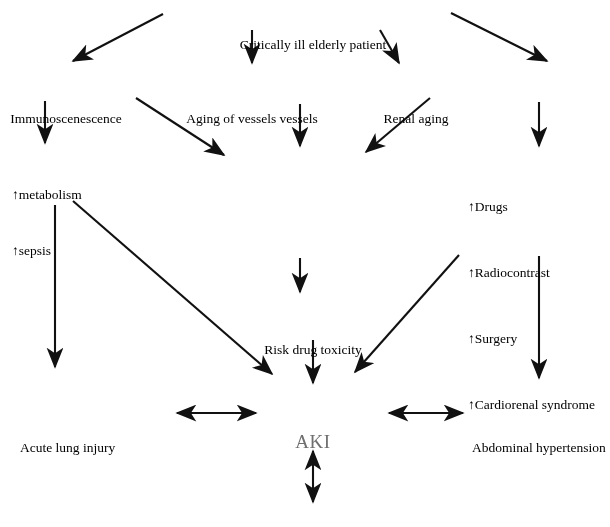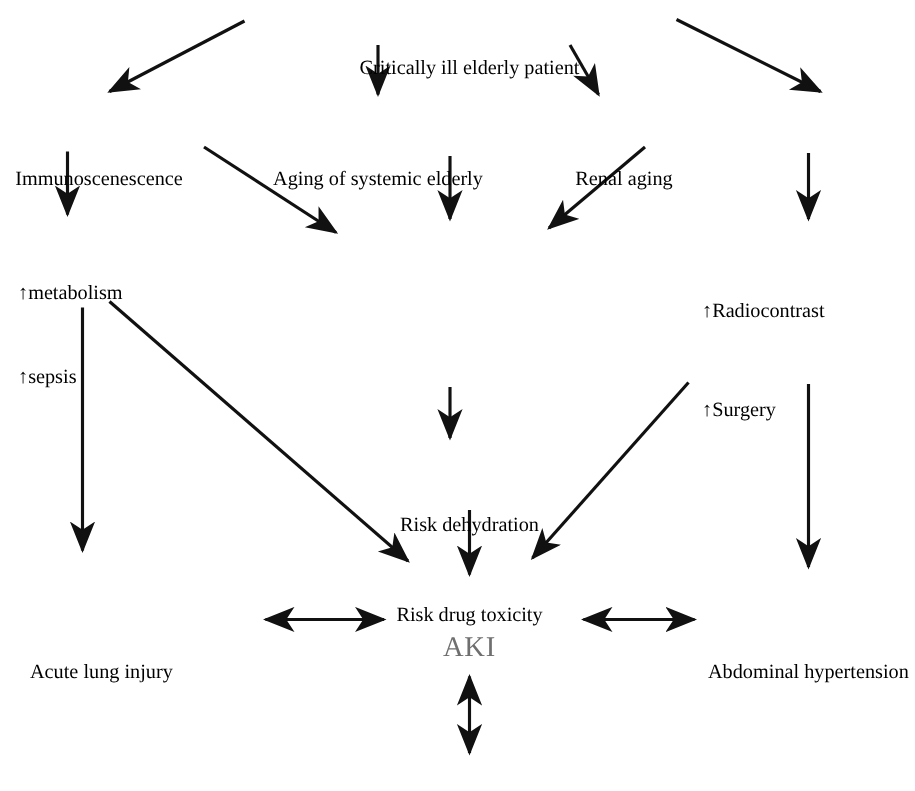--- a/index.html
+++ b/index.html
@@ -96,49 +96,50 @@
 
   <div class="node center" style="left:313px; top:2px;">
     <span class="node-line">Critically ill elderly patient</span>
   </div>
 
   <div class="node center" style="left:66px; top:76px;">
     <span class="node-line">Immunoscenescence</span>
   </div>
 
   <div class="node center" style="left:252px; top:76px;">
-    <span class="node-line">Aging of systemic elderly</span>
+    <span class="node-line">Aging of vessels vessels</span>
   </div>
 
   <div class="node center" style="left:416px; top:76px;">
     <span class="node-line">Renal aging</span>
   </div>
 
 
   <div class="node left" style="left:12px; top:152px;">
     <span class="node-line">↑metabolism</span>
     <span class="node-line" style="margin-top:5px;">↑sepsis</span>
   </div>
 
 
   <div class="node left" style="left:468px; top:152px; line-height:22px;">
+    <span class="node-line">↑Drugs</span>
     <span class="node-line">↑Radiocontrast</span>
     <span class="node-line">↑Surgery</span>
+    <span class="node-line">↑Cardiorenal syndrome</span>
   </div>
 
   <div class="node center" style="left:313px; top:300px; line-height:20px;">
-    <span class="node-line">Risk dehydration</span>
     <span class="node-line">Risk drug toxicity</span>
   </div>
 
   <div class="node left" style="left:20px; top:398px; line-height:20px;">
     <span class="node-line">Acute lung injury</span>
   </div>
 
-  <div class="node center aki-node" style="left:313px; top:389px;">
+  <div class="node center aki-node" style="left:313px; top:399px;">
     <span class="node-line">AKI</span>
   </div>
 
   <div class="node left" style="left:472px; top:405px;">
     <span class="node-line">Abdominal hypertension</span>
   </div>
 
   <div class="node center" style="left:313px; top:508px;">
     
   </div>

